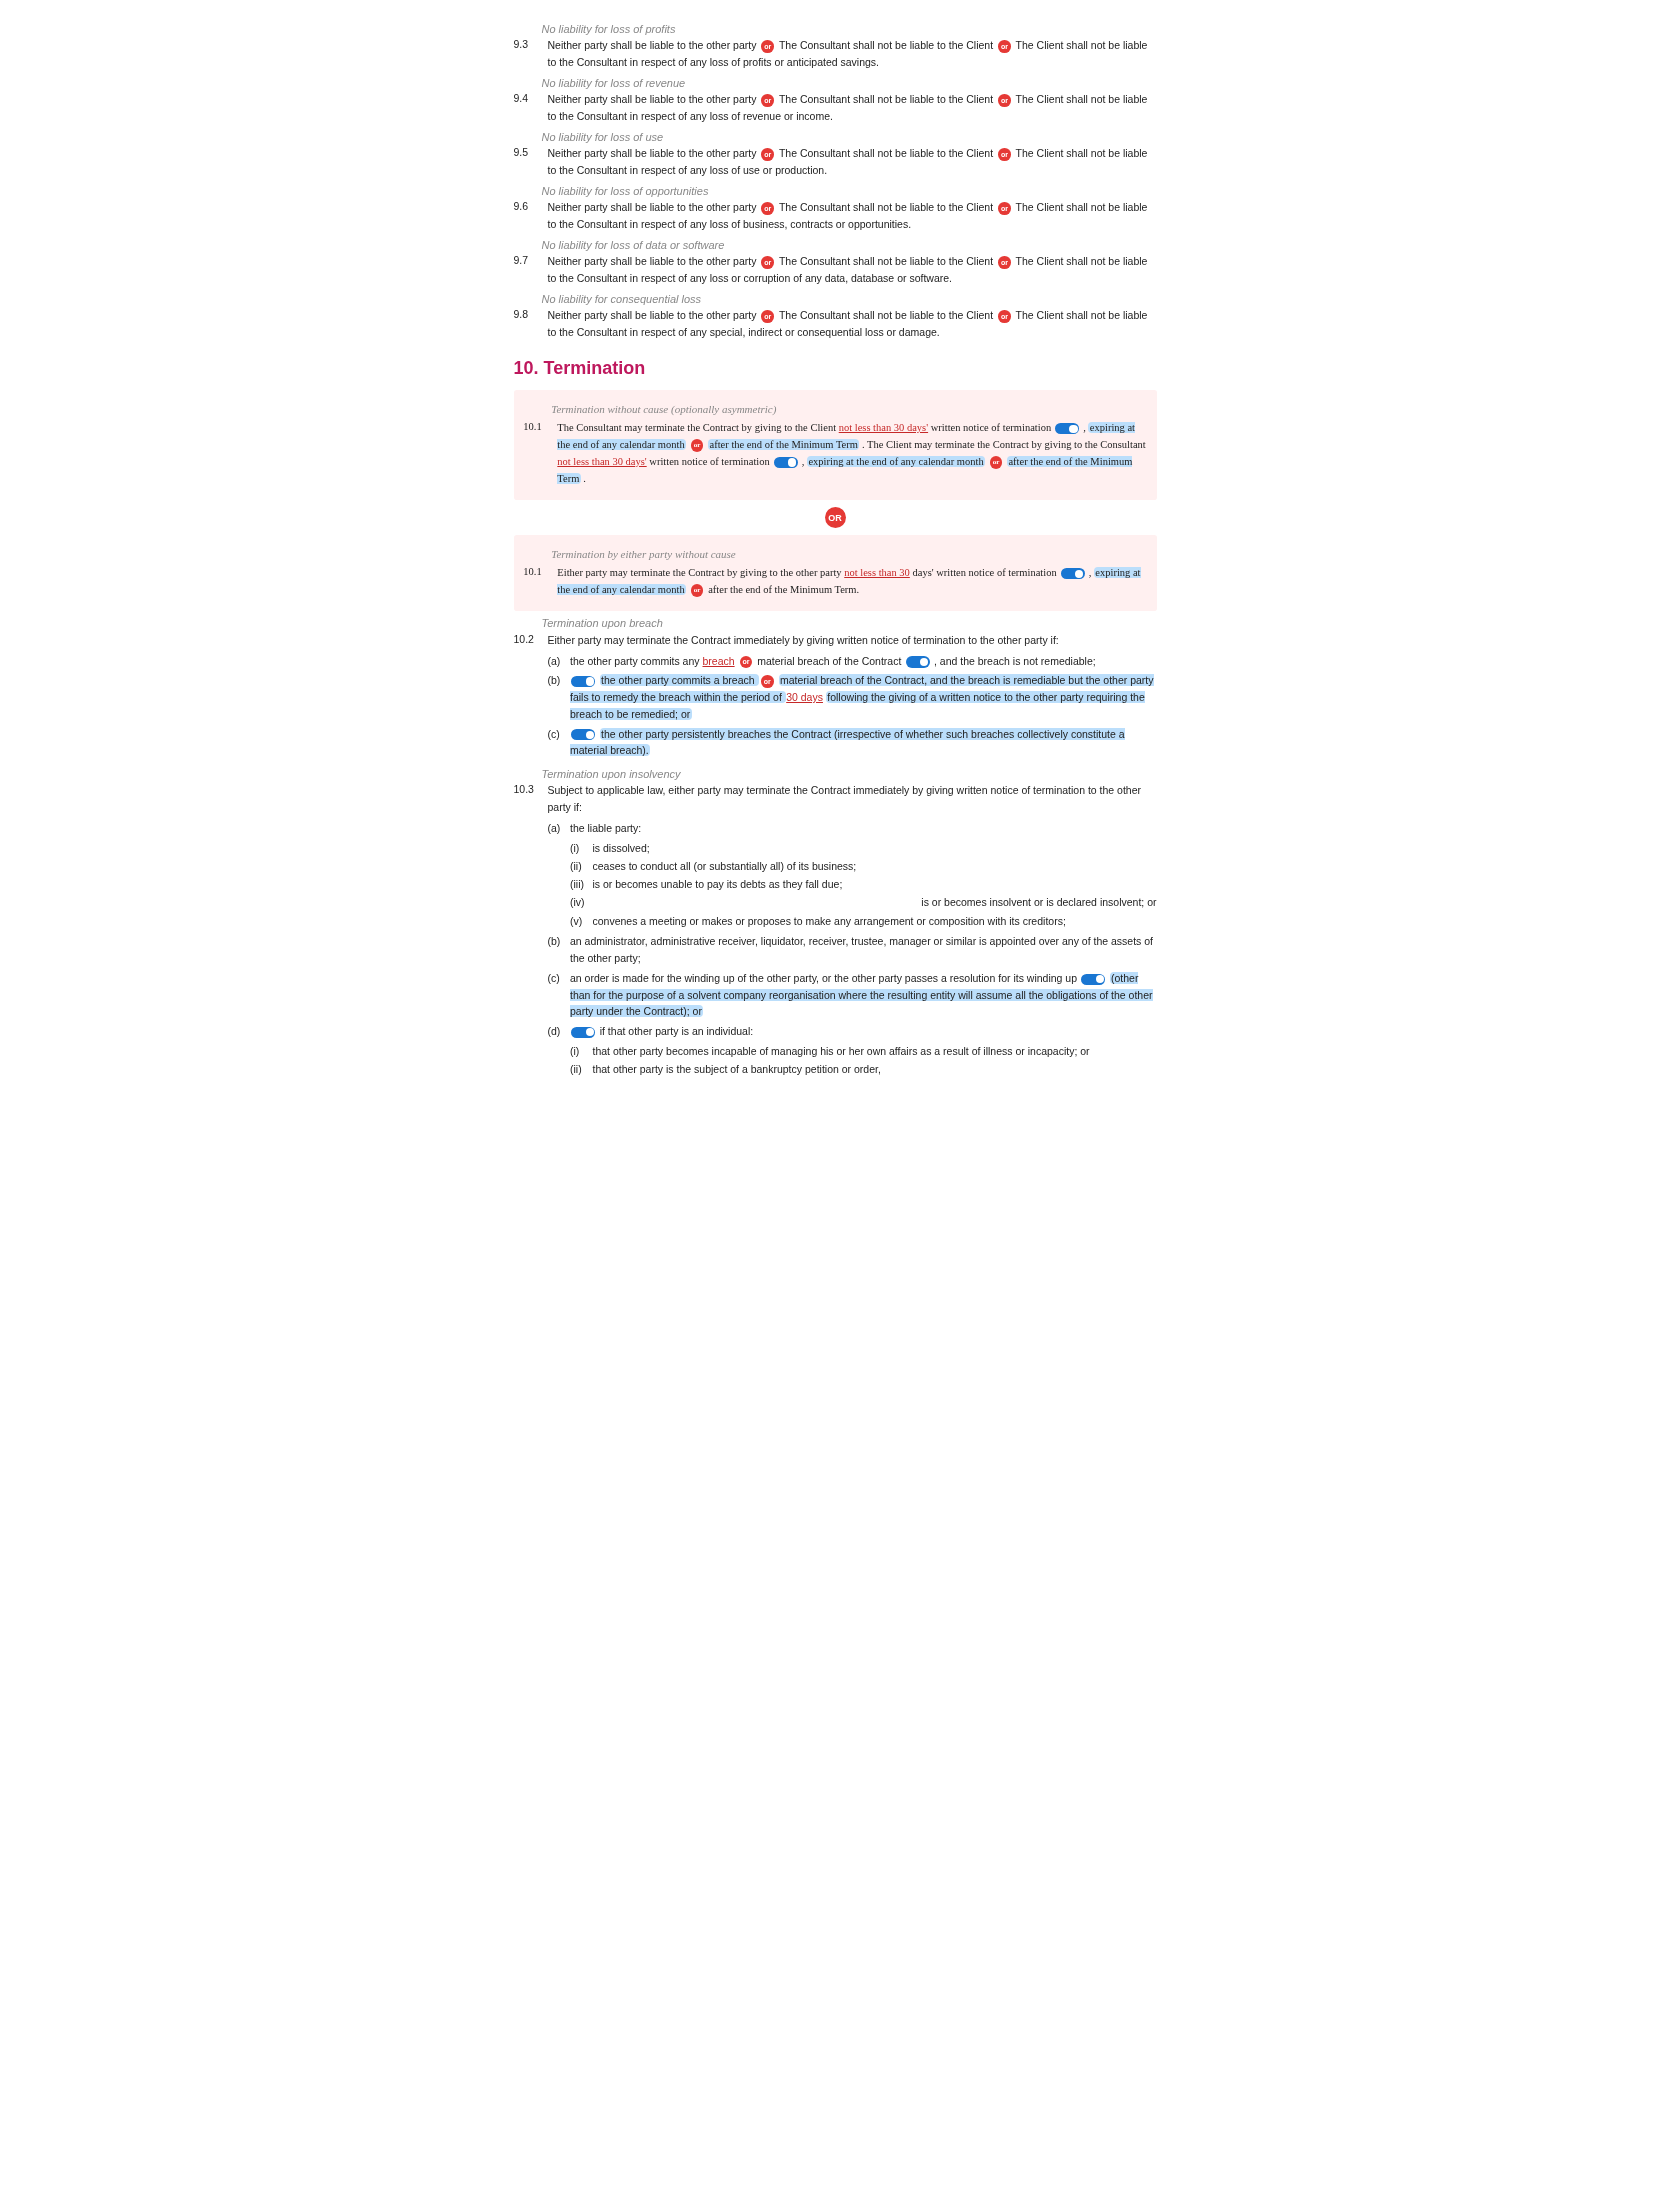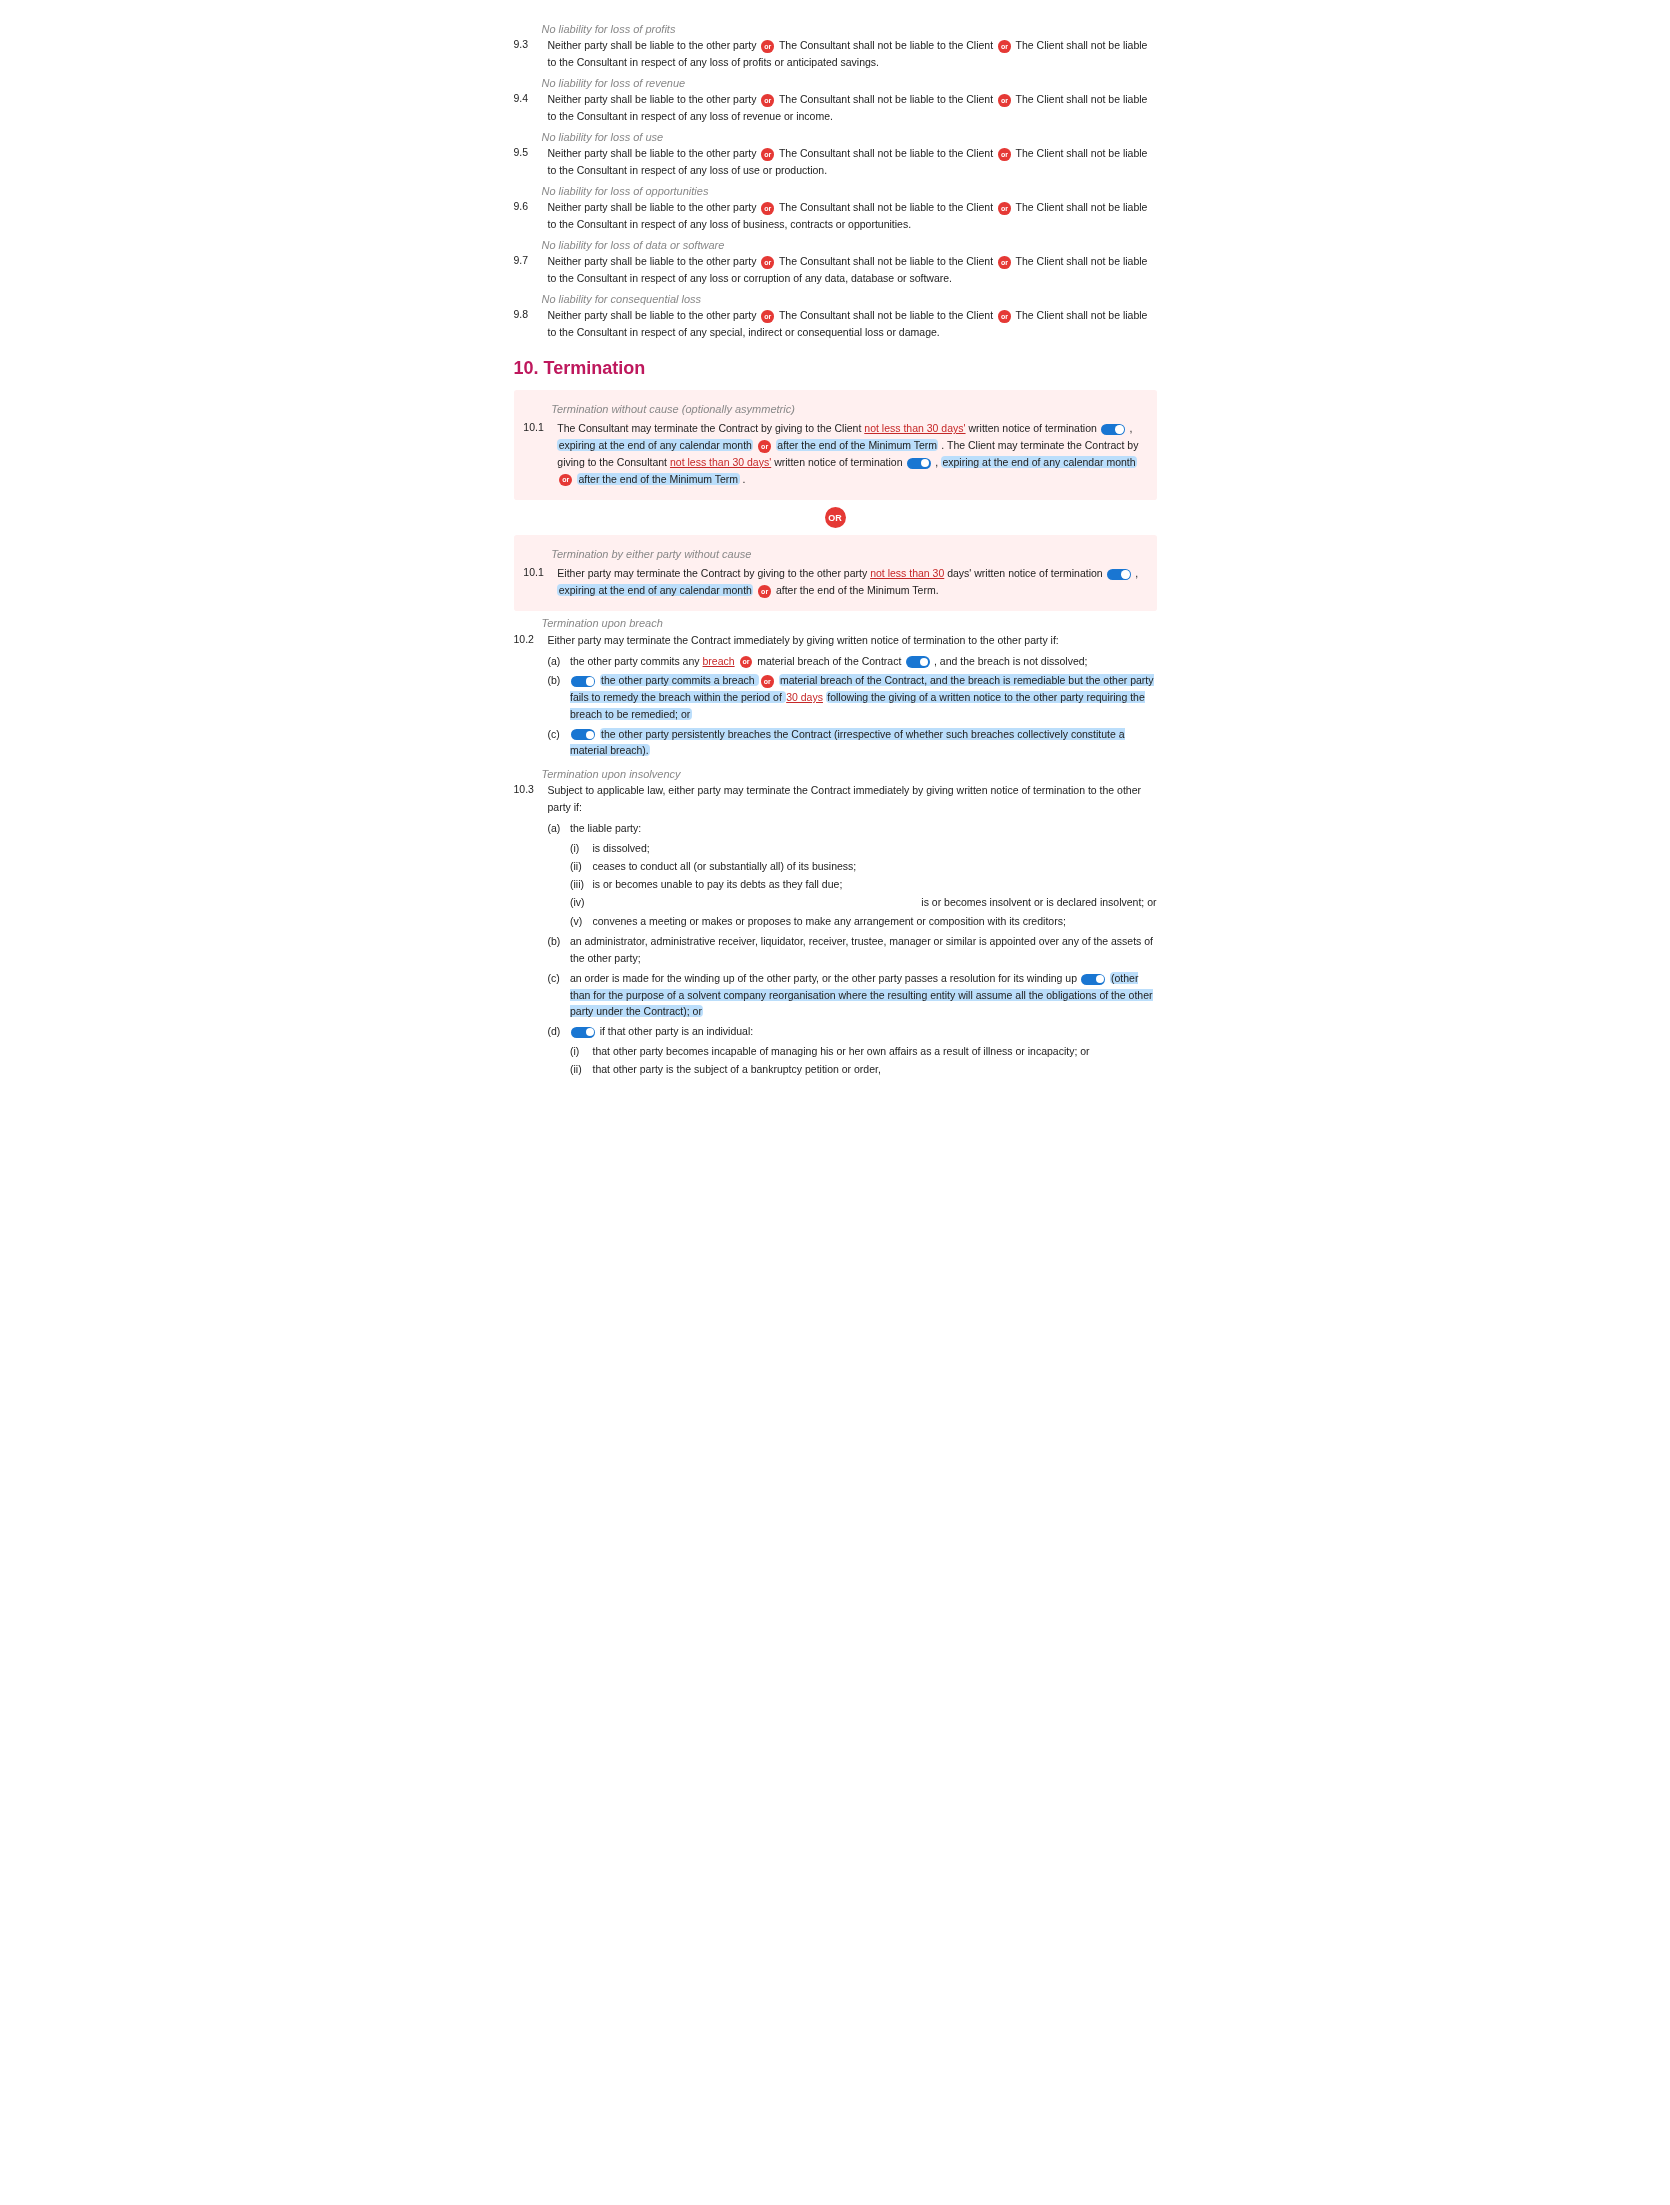--- a/index.html
+++ b/index.html
@@ -123,20 +123,21 @@
     }
     .sub-subclause-label {
       min-width: 22.5px;
       flex-shrink: 0;
     }
     .pink-block {
       background: #fff0f0;
       border-radius: 2.8px;
       padding: 7px 9.8px;
       margin: 4.2px 0;
+      font-family: Liberation Serif, serif;
     }
   </style>
 </head>
 <body>
 
 <div>
 
   <div>
 
     <div>
@@ -290,21 +291,21 @@
 
             <div class="subclause-row">
               <div class="subclause-label">(a)</div>
               <div class="subclause-text">
                 <span>the other party commits any </span>
                 <span class="highlight-red-text">breach</span>
                 <span> </span>
                 <span class="or-badge">or</span>
                 <span> material breach of the Contract </span>
                 <span class="toggle"></span>
-                <span>, and the breach is not dissolved;</span>
+                <span>, and the breach is not remediable;</span>
               </div>
             </div>
 
             <div class="subclause-row">
               <div class="subclause-label">(b)</div>
               <div class="subclause-text">
                 <span class="toggle"></span>
                 <span class="highlight-blue"> the other party commits a breach </span>
                 <span class="or-badge">or</span>
                 <span class="highlight-blue"> material breach of the Contract, and the breach is remediable but the other party fails to remedy the breach within the period of </span>

